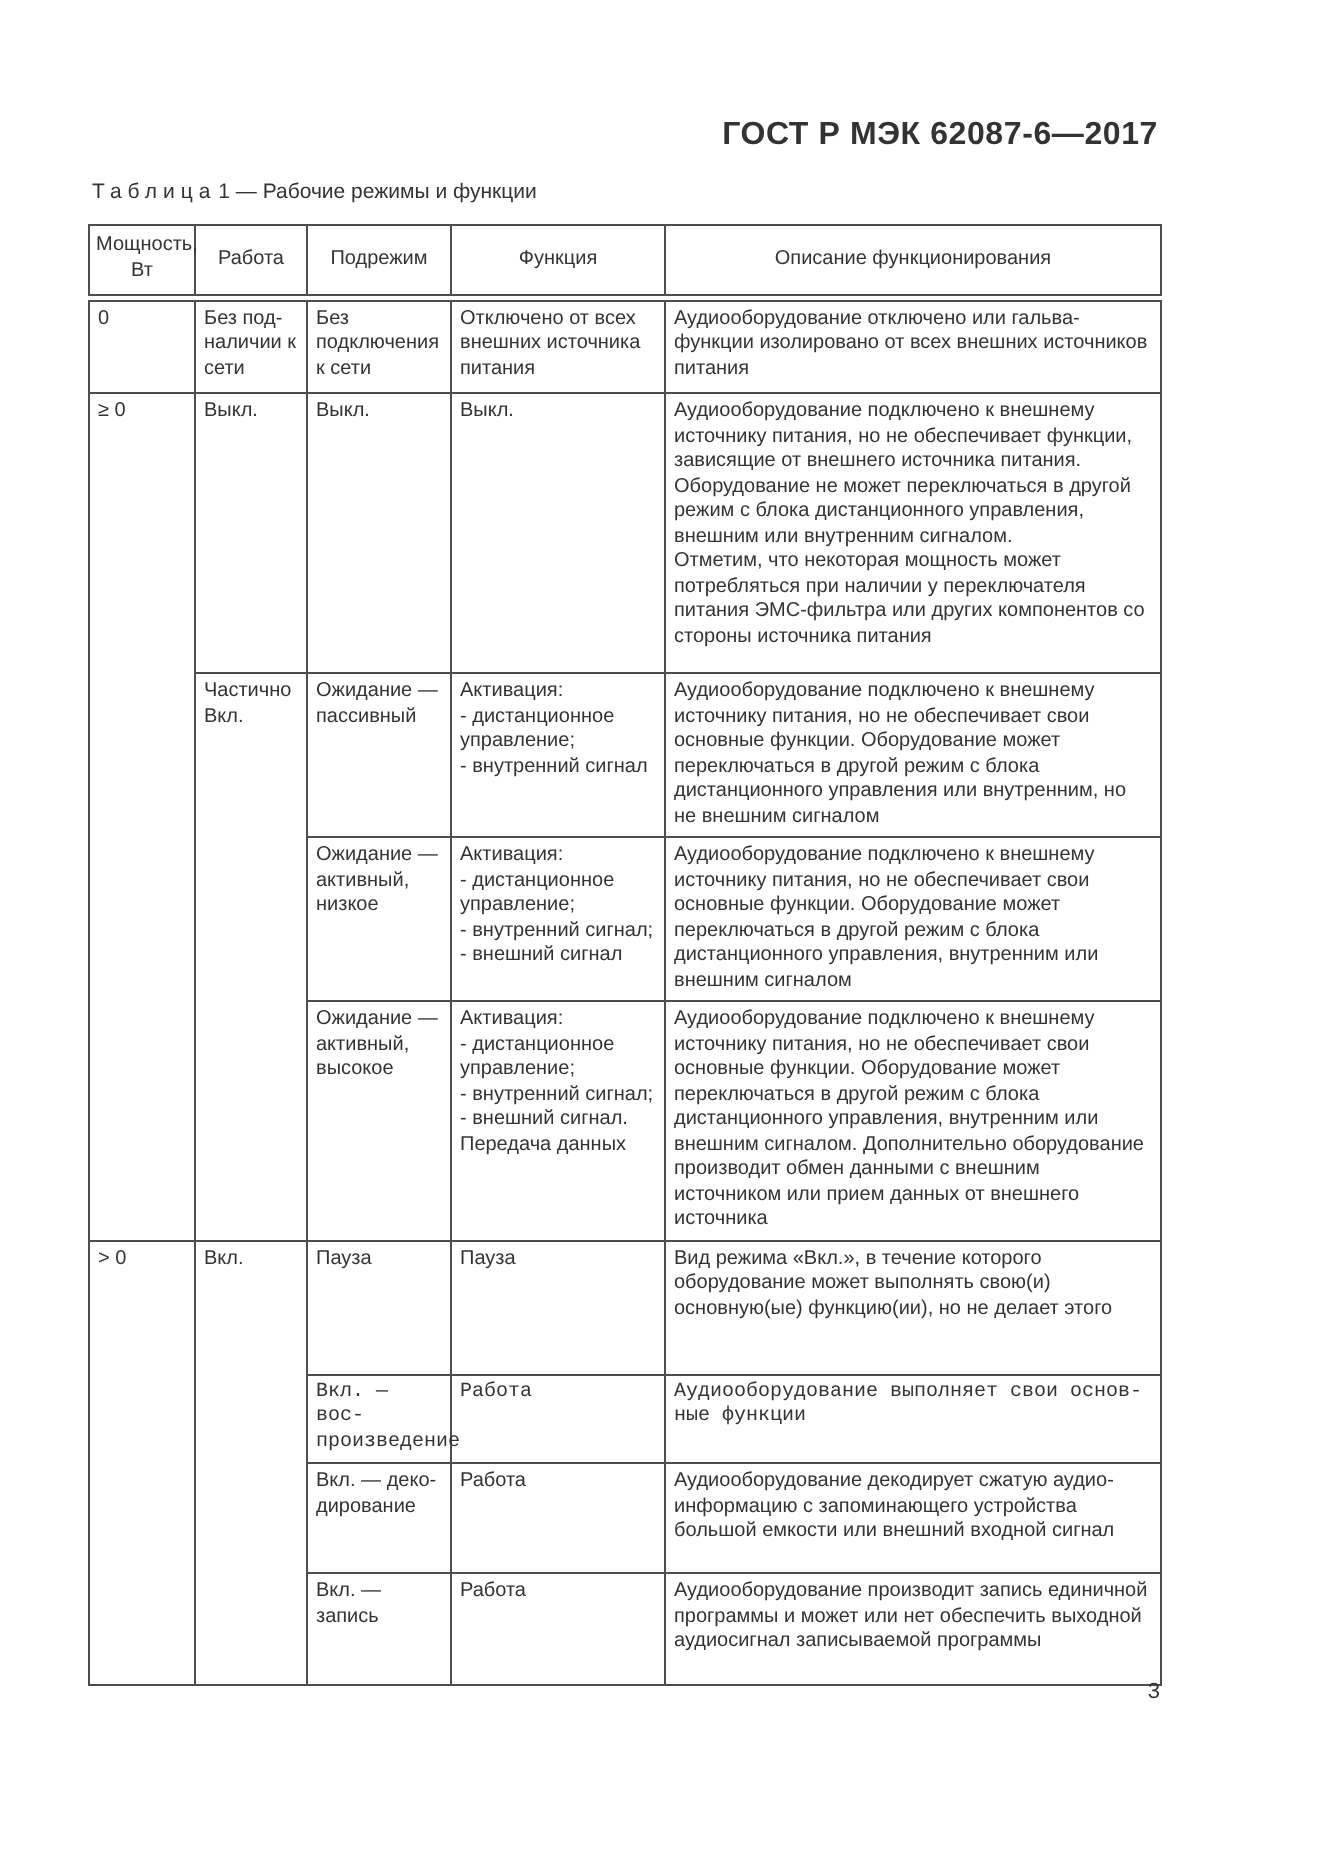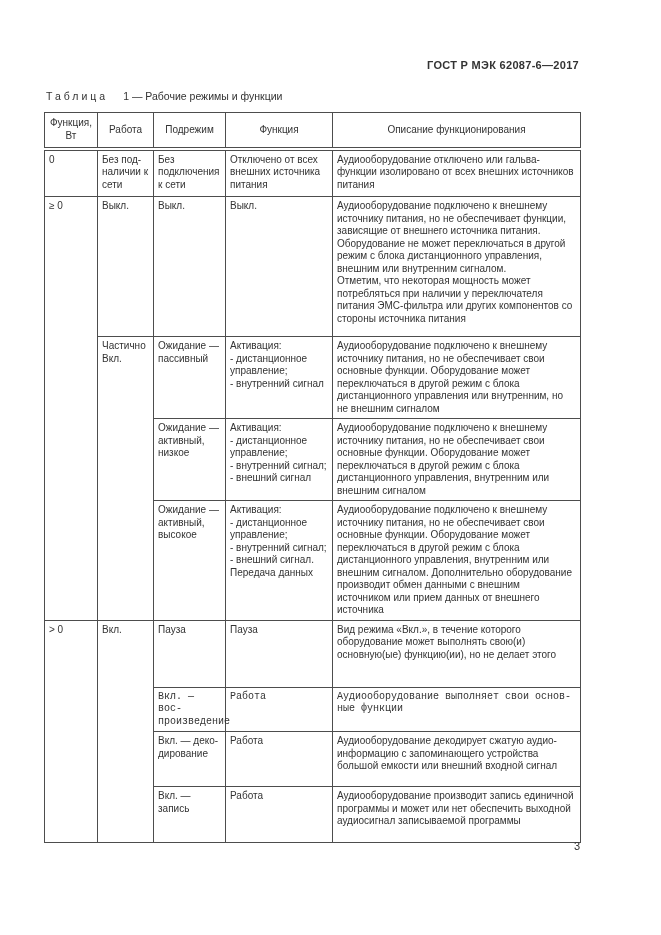--- a/index.html
+++ b/index.html
@@ -10,33 +10,33 @@
     height: 935px;
     background: #ffffff;
     font-family: "Liberation Sans", "DejaVu Sans", sans-serif;
     color: #333333;
     overflow: hidden;
   }
   .doc-number {
     position: absolute;
     top: 59px;
     right: 82px;
-    font-size: 11px;
+    font-size: 16px;
     font-weight: bold;
     letter-spacing: 0.3px;
     white-space: nowrap;
   }
   .table-title {
     position: absolute;
     top: 90px;
     left: 46px;
     font-size: 10.5px;
     white-space: nowrap;
   }
-  .table-title .spaced { letter-spacing: 3px; margin-right: 15px; }
+  .table-title .spaced { letter-spacing: 3px; margin-right: 1px; }
   table.gost {
     position: absolute;
     top: 112px;
     left: 44px;
     width: 536px;
     border-collapse: collapse;
     table-layout: fixed;
   }
   table.gost col.c1 { width: 53px; }
   table.gost col.c2 { width: 56px; }
@@ -92,21 +92,21 @@
   <table class="gost">
     <colgroup>
       <col class="c1">
         <col class="c2">
         <col class="c3">
         <col class="c4">
         <col class="c5">
     </colgroup>
     <thead>
       <tr>
-        <th>Функция,
+        <th>Мощность,
 Вт</th>
         <th>Работа</th>
         <th>Подрежим</th>
         <th>Функция</th>
         <th>Описание функционирования</th>
       </tr>
     </thead>
     <tbody>
       <tr class="r1">
         <td class="ctr">0</td>

